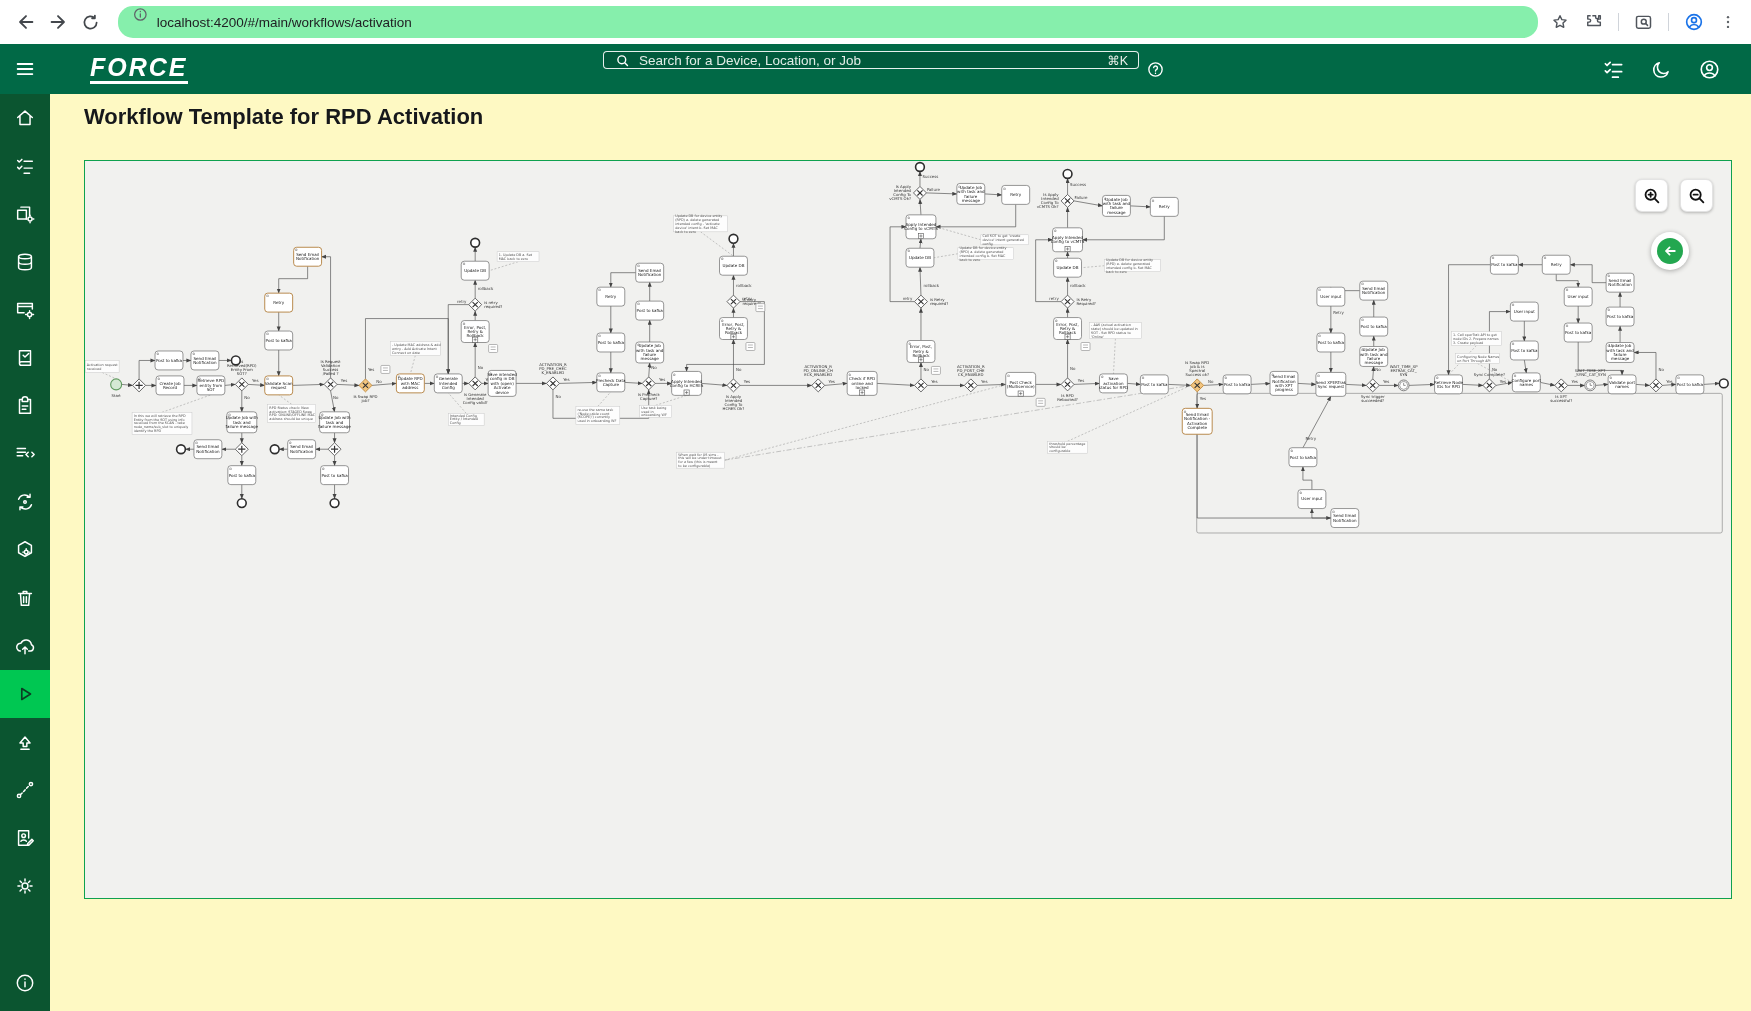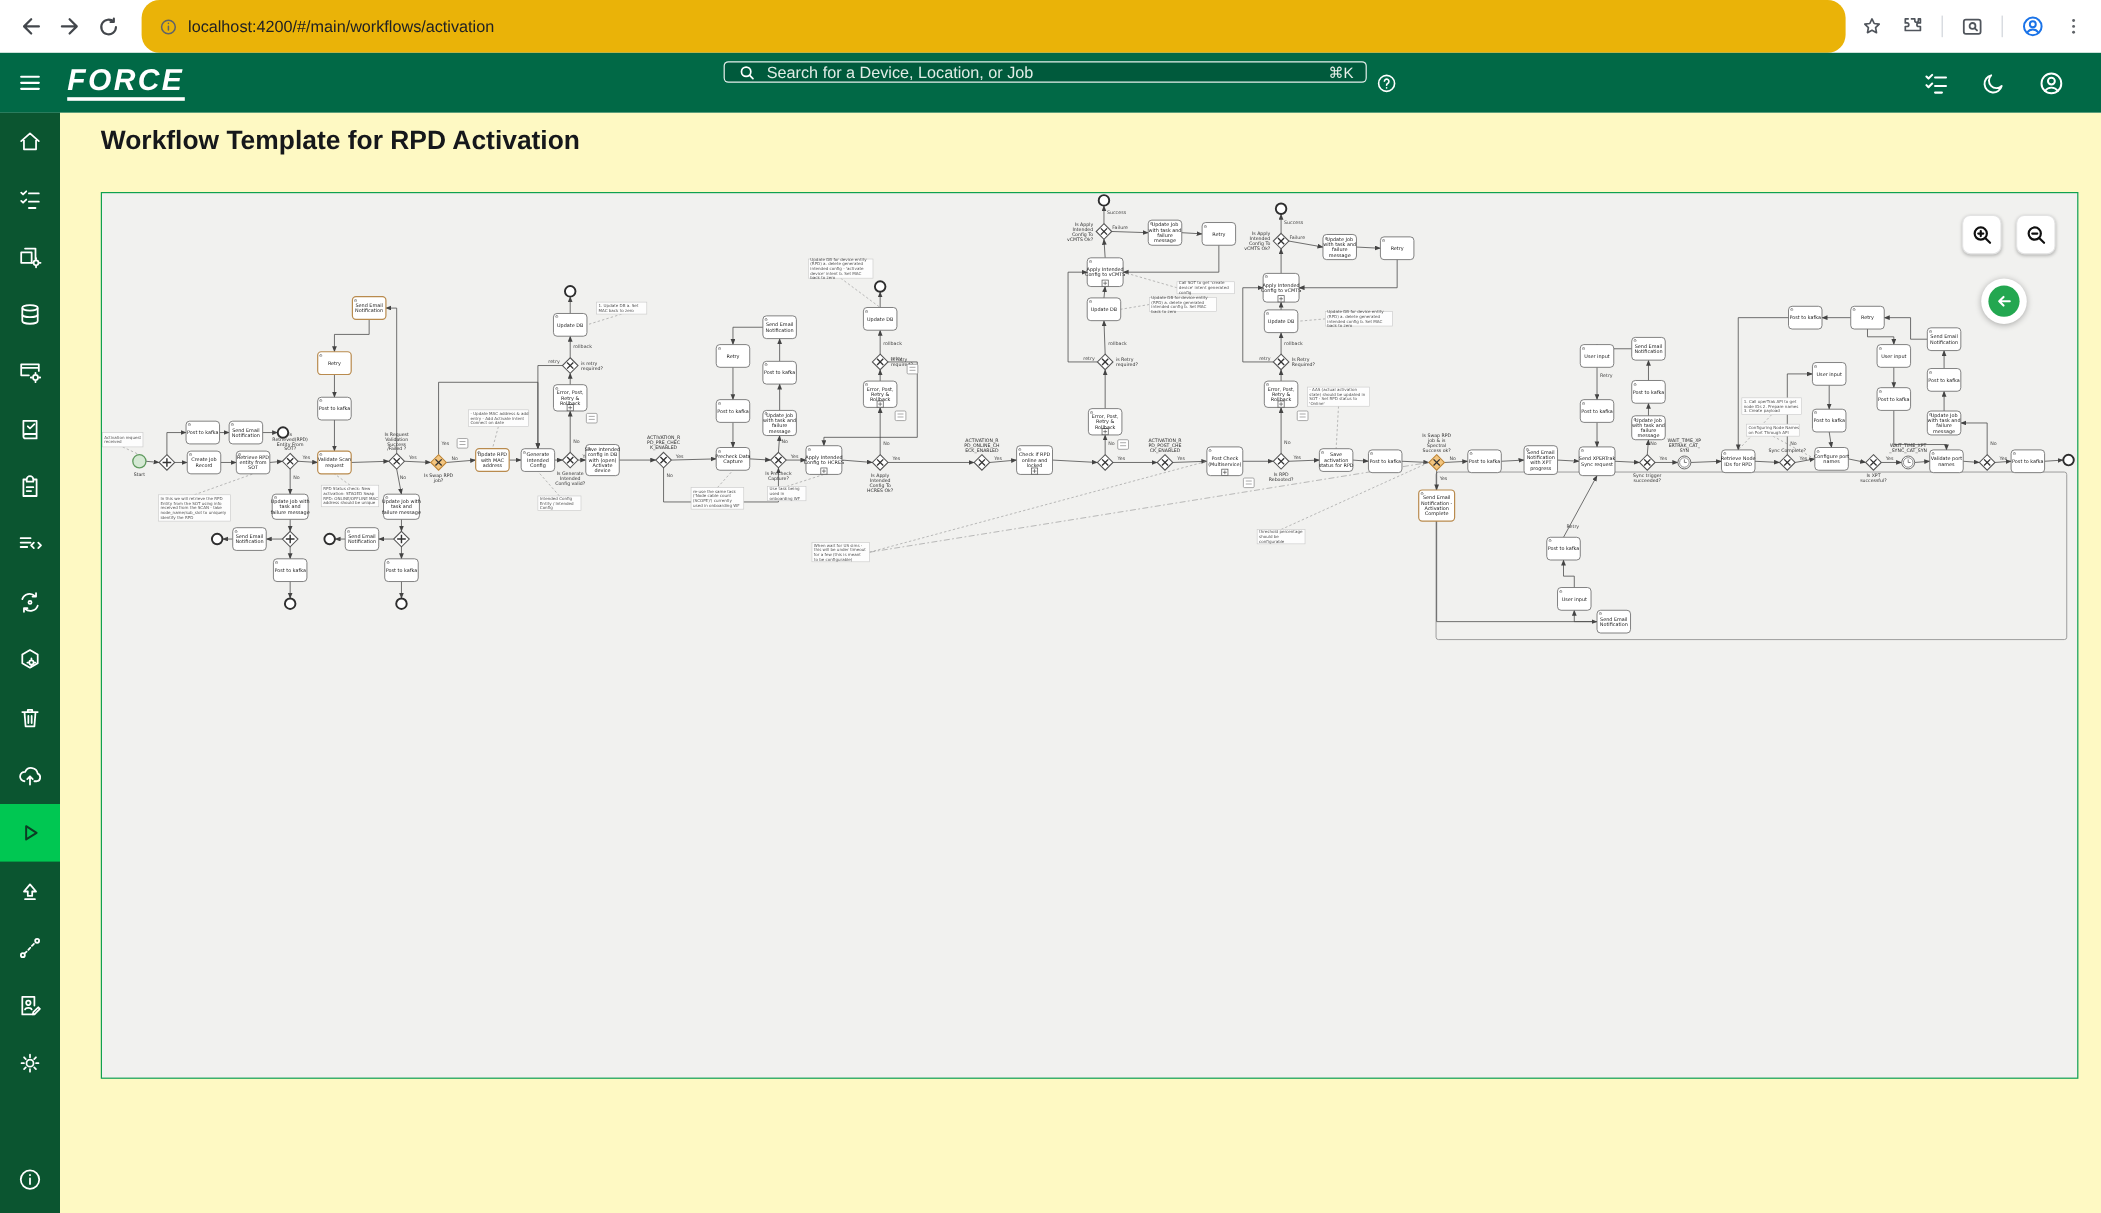--- a/index.html
+++ b/index.html
@@ -1,27 +1,27 @@
 <!DOCTYPE html>
 <html><head>
 <meta charset="utf-8">
 <style>
   * { margin:0; padding:0; box-sizing:border-box; }
   html,body { width:1751px; height:1011px; overflow:hidden; font-family:"Liberation Sans", sans-serif; background:#fff; }
 
   
   .chrome { height:44px; background:#ffffff; display:flex; align-items:center; padding:0 10px; }
   .chrome .nav-btn { width:32px; height:32px; display:flex; align-items:center; justify-content:center; border-radius:50%; cursor:pointer; flex:0 0 auto; }
-  .omnibox { flex:1; height:44px; background:#eab308; border-radius:15px; display:flex; align-items:center; padding:0 14px; margin:0 12px; }
+  .omnibox { flex:1; height:32px; background:#86efac; border-radius:15px; display:flex; padding:0 14px; margin:0 12px; }
   .omnibox input { border:none; background:transparent; outline:none; font-size:13.5px; color:#202124; width:100%; font-family:"Liberation Sans",sans-serif; margin-left:8px; }
   .chrome-right { display:flex; align-items:center; gap:14px; padding-right:4px; }
   .chrome-divider { width:1px; height:18px; background:#d0d4da; }
 
   
-  .app-header { height:50px; background:#016946; display:flex; align-items:center; position:relative; }
+  .app-header { height:50px; background:#016946; display:flex; align-items:center; position:relative;gap:34px; }
   .hamburger { width:34px; height:34px; margin-left:8px; display:flex; align-items:center; justify-content:center; cursor:pointer; }
   .brand { color:#fff; font-size:25px; font-weight:800; letter-spacing:2px; margin-left:14px; border-bottom:3px solid #fff; line-height:1.05; padding-bottom:1px; font-style:italic; }
   .search-wrap { position:absolute; left:603px; top:7px; width:536px; height:18px; border:1px solid rgba(255,255,255,.9); border-radius:4px; background:rgba(0,0,0,.14); display:flex; align-items:center; padding:0 10px; }
   .search-wrap input { flex:1; background:transparent; border:none; outline:none; color:#f2f7f4; font-size:13.5px; margin-left:8px; font-family:"Liberation Sans",sans-serif; }
   .search-wrap input::placeholder { color:#eef5f0; opacity:.95; }
   .kbd-hint { color:#e8efe9; font-size:12.5px; }
   .help-btn { position:absolute; left:1146px; top:16px; cursor:pointer; }
   .header-icons { position:absolute; right:28px; top:11px; display:flex; gap:20px; align-items:center; }
   .header-icons .hic { width:28px; height:28px; display:flex; align-items:center; justify-content:center; cursor:pointer; }
 

